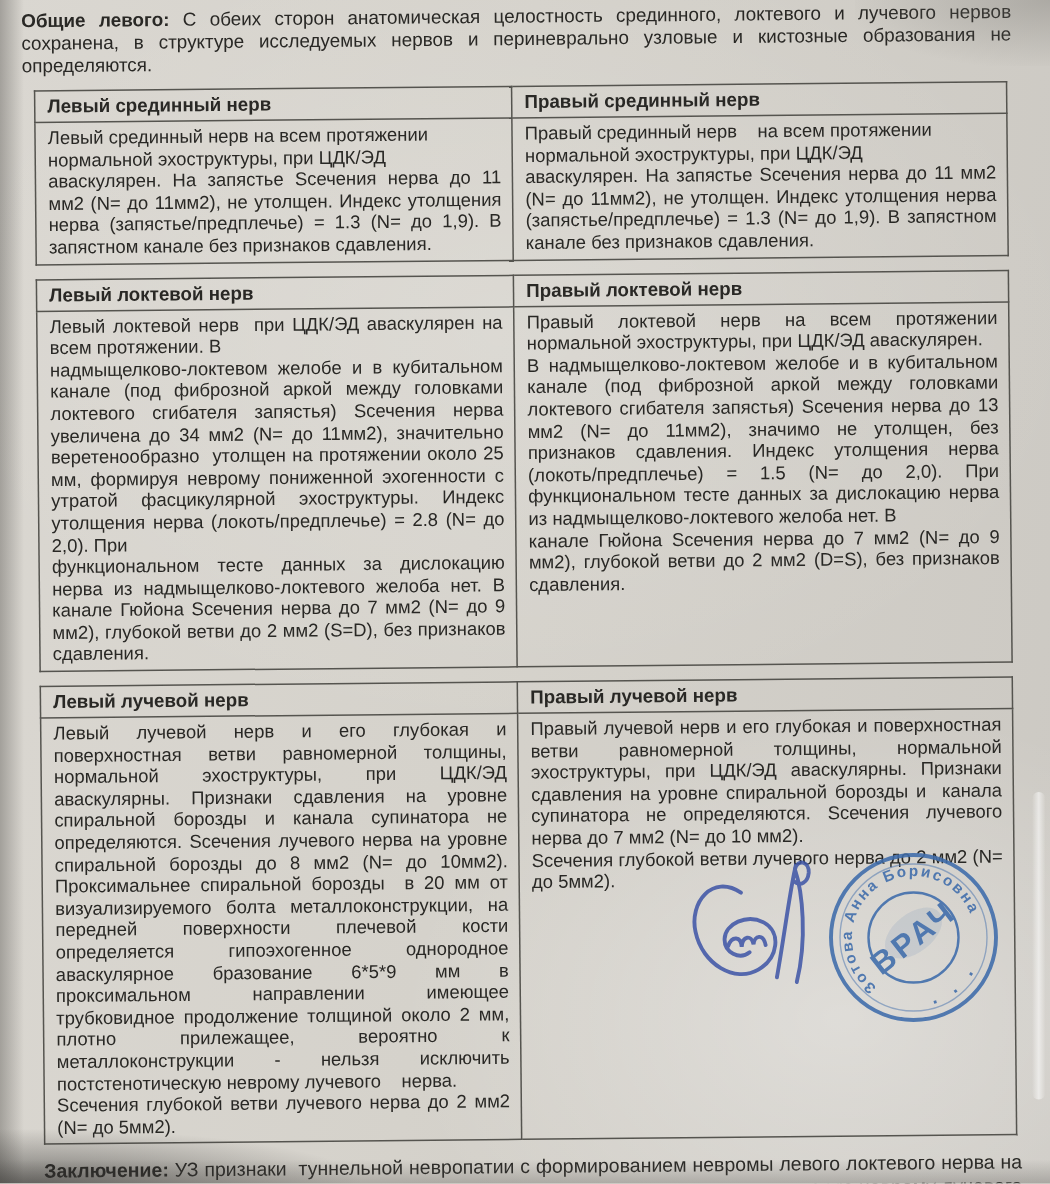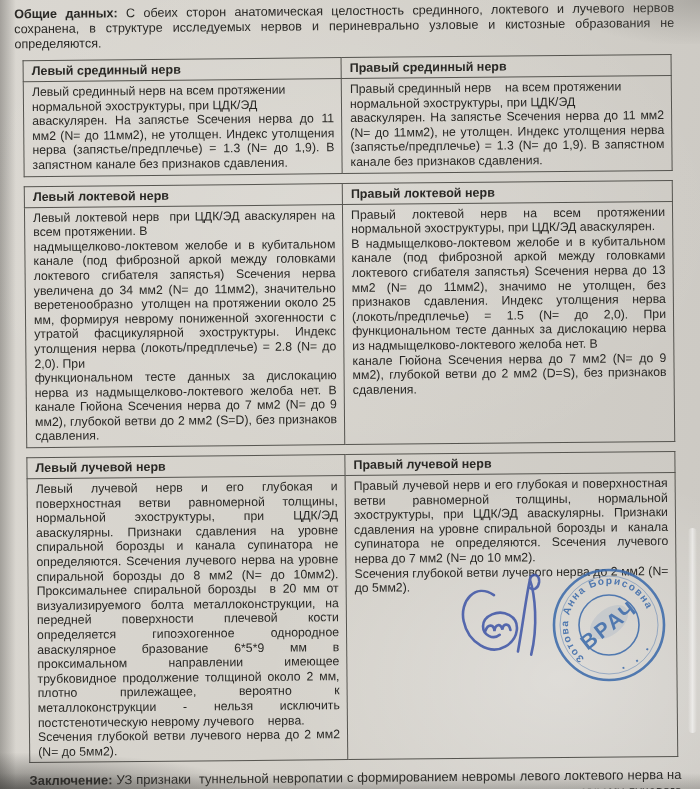--- a/index.html
+++ b/index.html
@@ -44,21 +44,21 @@
   .stamp{position:absolute;left:550px;top:566px;width:118px;height:118px;opacity:.88;}
   .sig{position:absolute;left:452px;top:572px;width:118px;height:104px;opacity:.92;transform:rotate(-4deg);}
 </style>
 </head>
 <body>
 
 <div class="photo">
 
   <div class="doc">
 
-    <p class="intro"><b>Общие данных:</b> <span>С обеих сторон анатомическая целостность срединного, локтевого и лучевого нервов сохранена, в структуре исследуемых нервов и периневрально узловые и кистозные образования не определяются.</span></p>
+    <p class="intro"><b>Общие левого:</b> <span>С обеих сторон анатомическая целостность срединного, локтевого и лучевого нервов сохранена, в структуре исследуемых нервов и периневрально узловые и кистозные образования не определяются.</span></p>
 
     <table class="nerv t1">
       <colgroup>
           <col style="width:318px">
           <col style="width:330px">
         </colgroup>
       <tbody>
           <tr>
         <th>Левый срединный нерв</th>
         <th>Правый срединный нерв</th>

